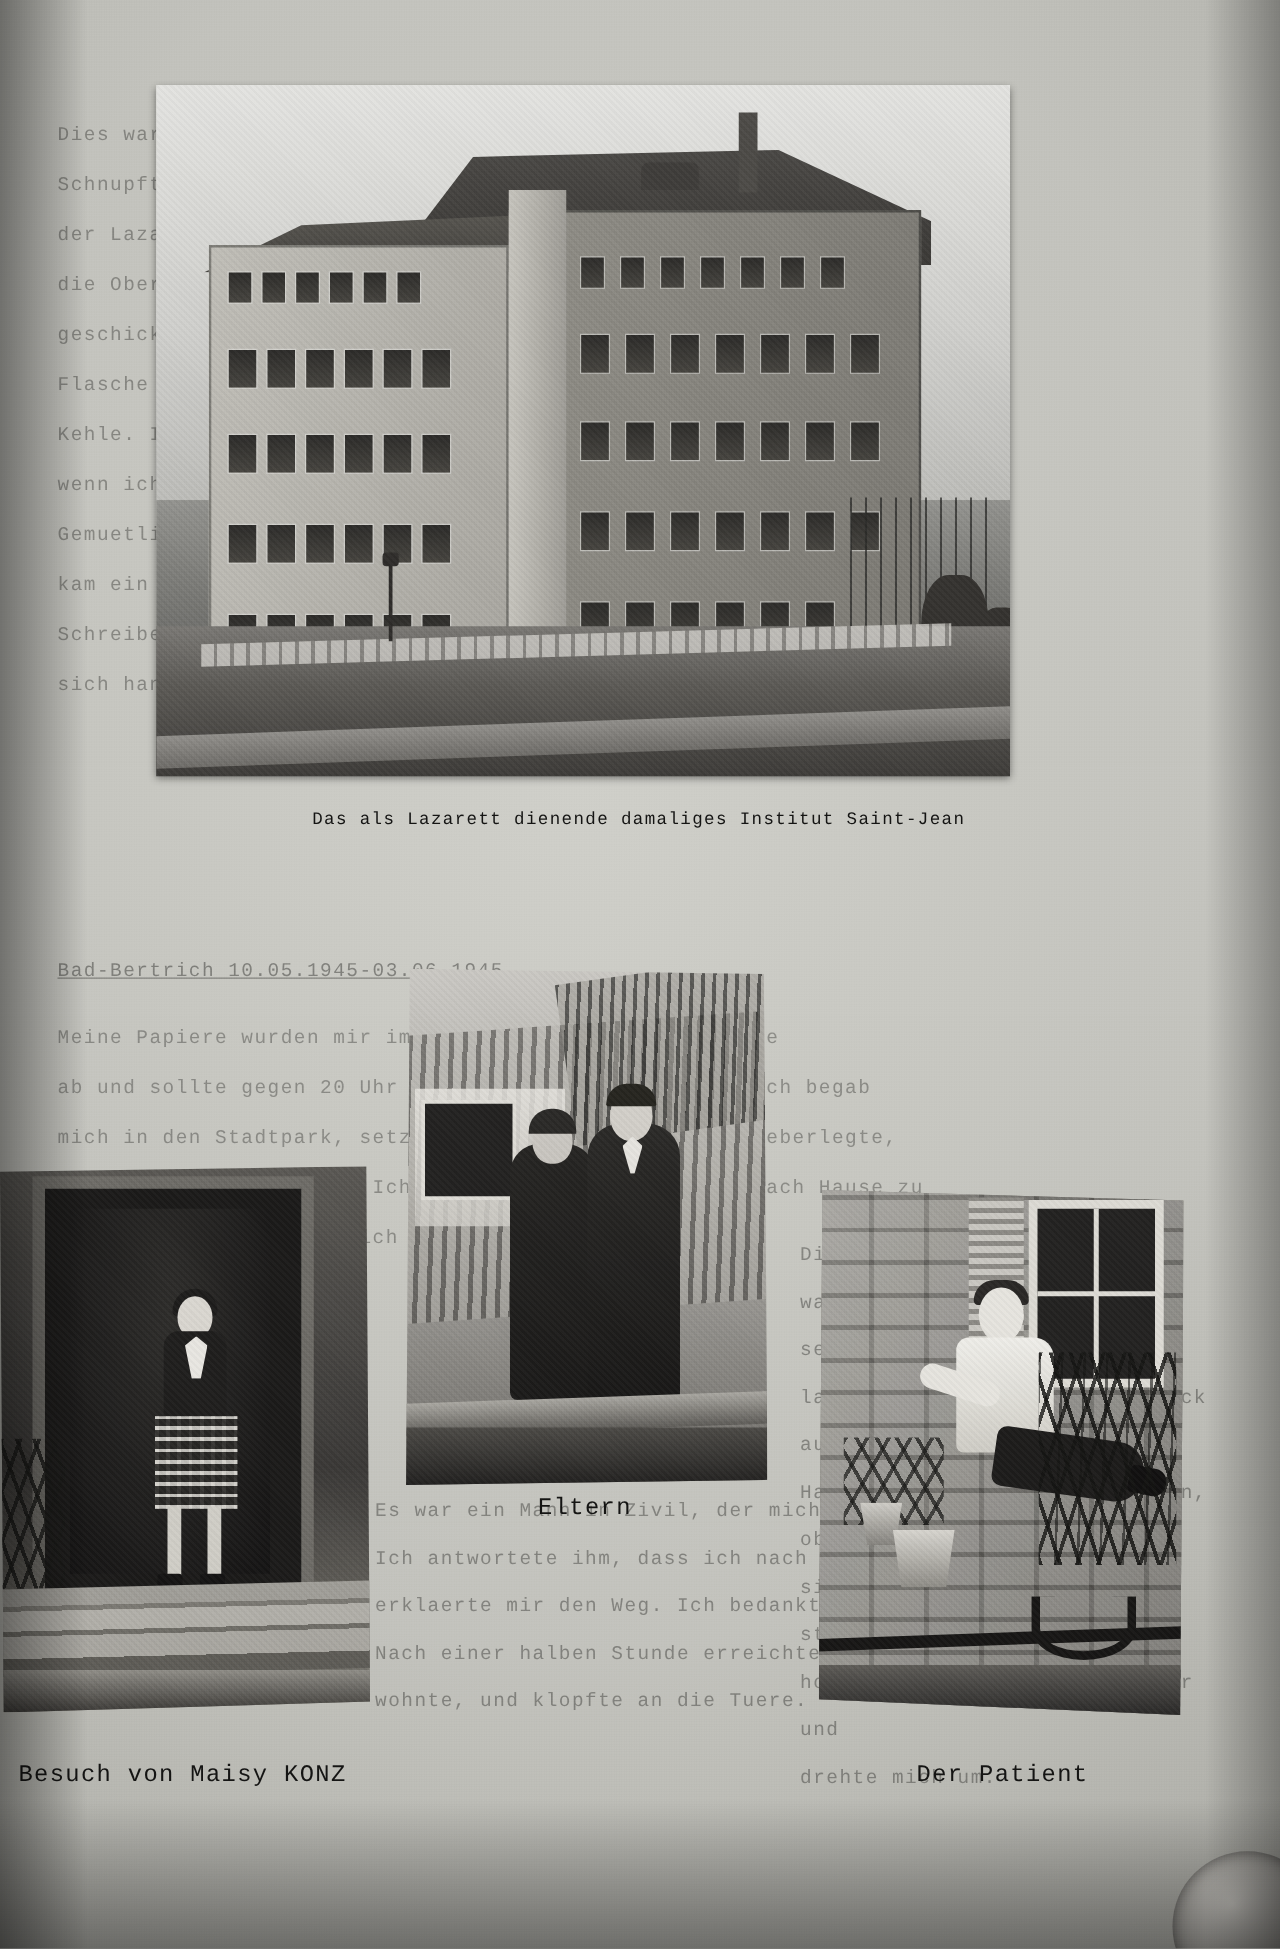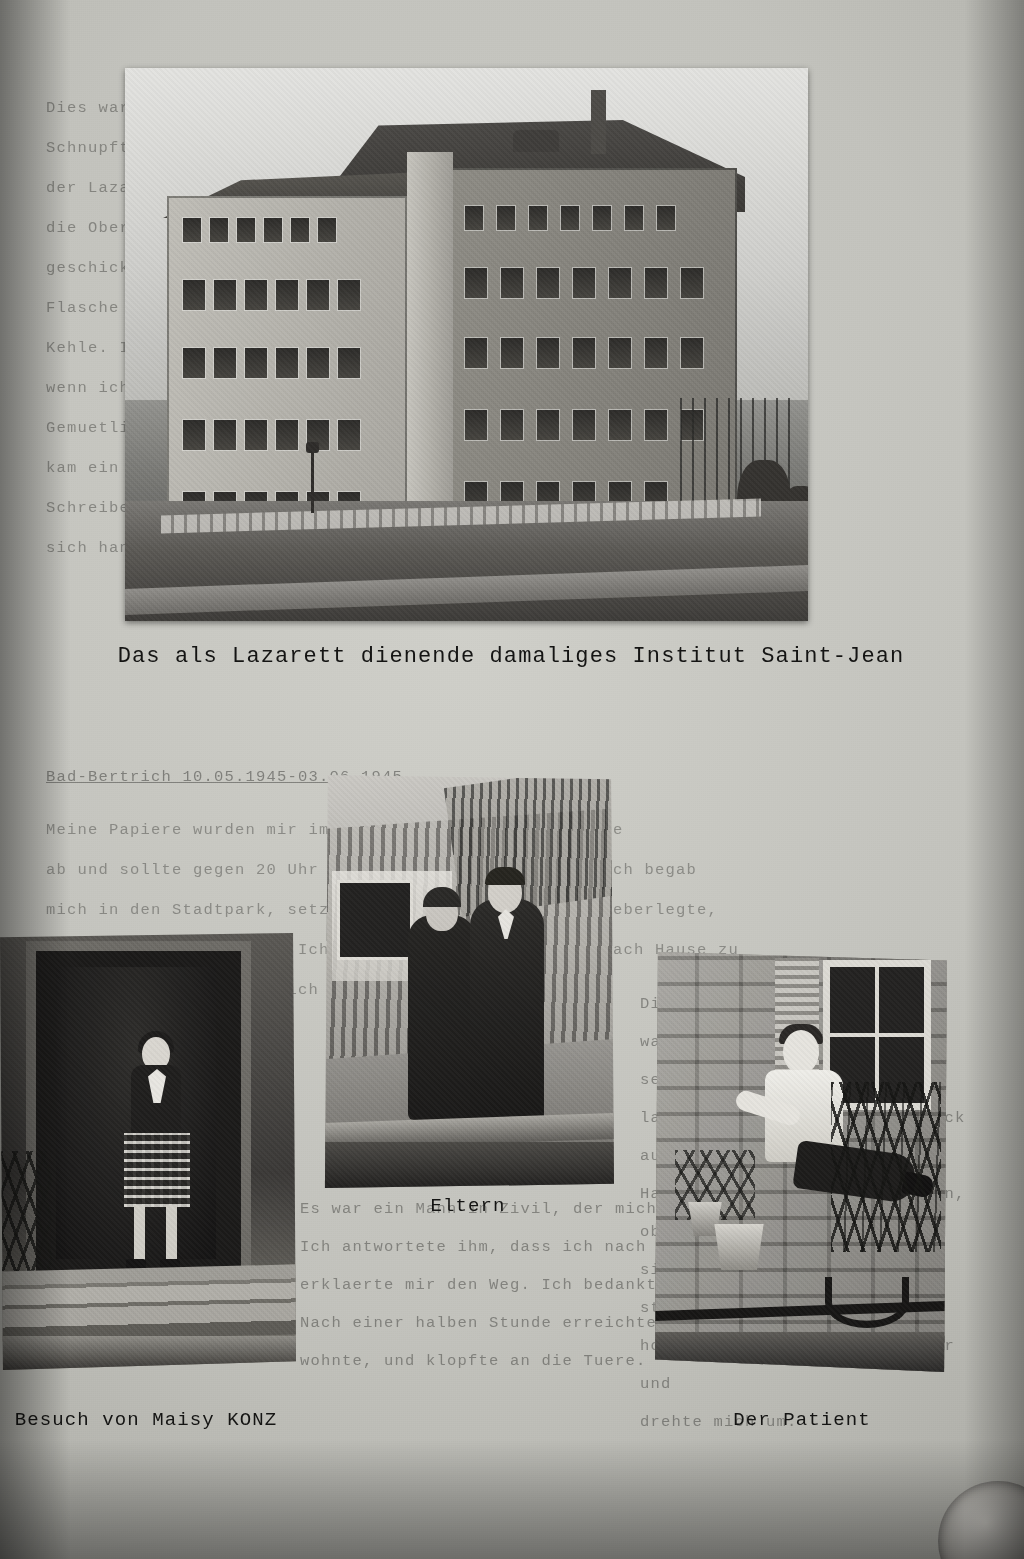--- a/index.html
+++ b/index.html
@@ -521,21 +521,21 @@
     position: absolute;
     font-family: "Liberation Mono", monospace;
     color: #141413;
     letter-spacing: 1.1px;
   }
   #caption-building {
     left: 106px;
     top: 640px;
     width: 810px;
     text-align: center;
-    font-size: 22px;
+    font-size: 14px;
     line-height: 33px;
   }
   #caption-parents {
     left: 322px;
     top: 1190px;
     width: 292px;
     text-align: center;
     font-size: 19px;
     line-height: 33px;
   }

